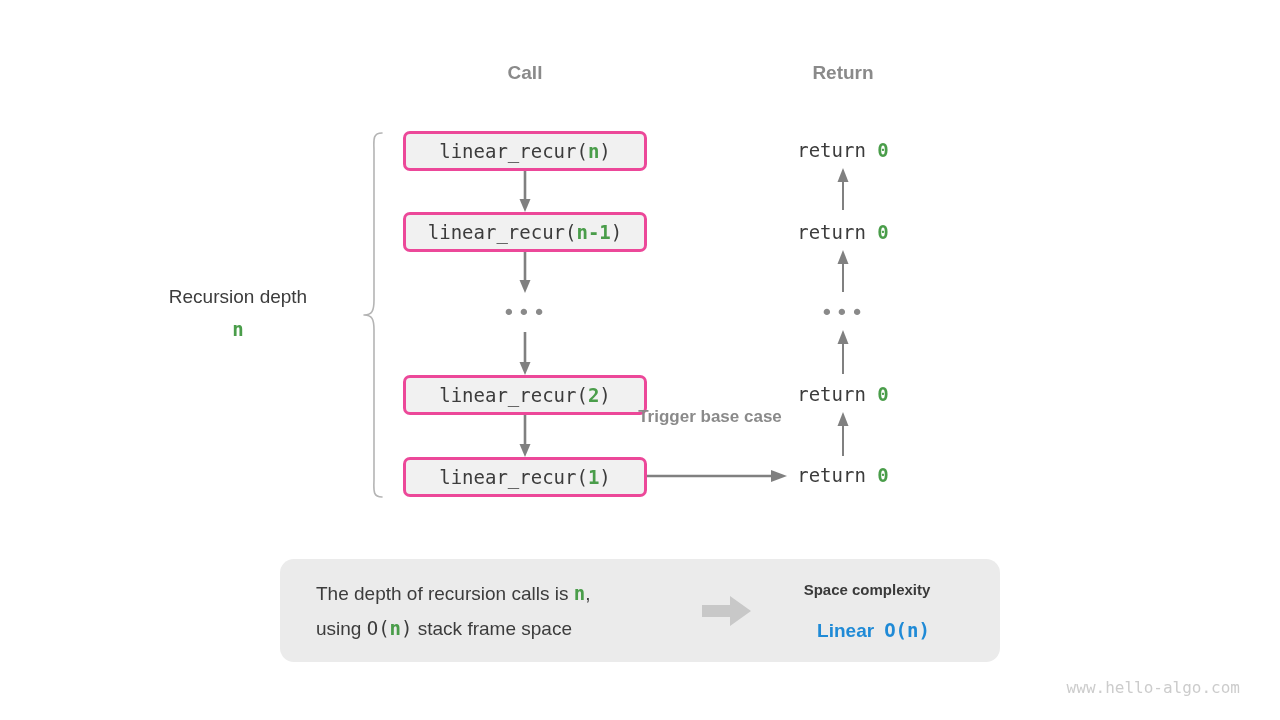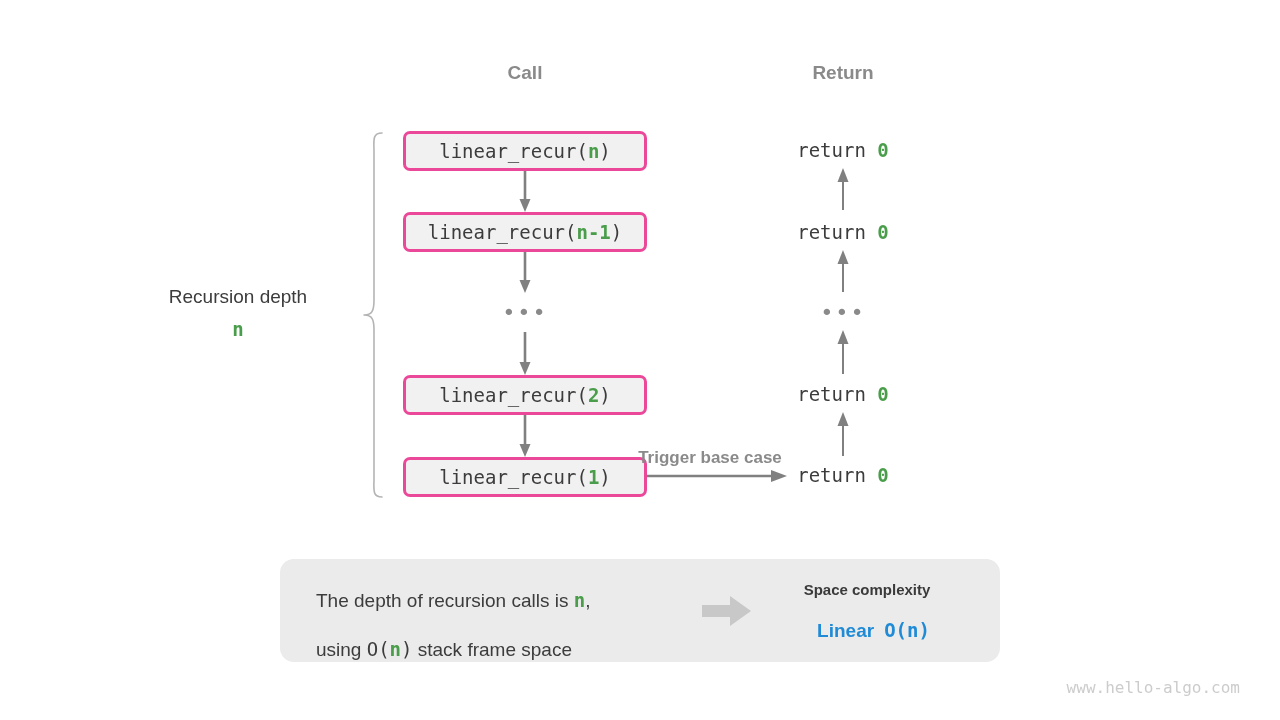--- a/index.html
+++ b/index.html
@@ -97,21 +97,21 @@
   
   .summary-panel {
     box-sizing: border-box;
     background: #ebebeb;
     border-radius: 14px;
   }
   .summary-text {
     font-family: "Liberation Sans", sans-serif;
     font-size: 19px;
     color: #3c3c3c;
-    line-height: 48px;
+    line-height: 34px;
     white-space: nowrap;
   }
   .summary-text .mono { font-family: "DejaVu Sans Mono", monospace; }
   .summary-text .grn {
     font-family: "DejaVu Sans Mono", monospace;
     font-weight: bold;
     color: #4a9d4a;
   }
   .summary-title {
     font-family: "Liberation Sans", sans-serif;
@@ -266,21 +266,21 @@
 
 <div class="abs ellipsis" style="left:743px; top:300px; width:200px;">•••</div>
 
 <div class="abs" style="left:647px; top:466px; width:140px; height:20px;">
   <svg width="140" height="20" viewBox="0 0 140 20">
     <line x1="0" y1="10" x2="126" y2="10" stroke="#808080" stroke-width="2.6"></line>
     <path d="M 140 10 L 124 4 L 124 16 Z" fill="#808080"></path>
   </svg>
 </div>
 
-<div class="abs trigger-label" style="left:610px; top:448px; width:200px;">Trigger base case</div>
+<div class="abs trigger-label" style="left:610px; top:407px; width:200px;">Trigger base case</div>
 
 <div class="abs summary-panel" style="left:280px; top:559px; width:720px; height:103px;"></div>
 
 <div class="abs summary-text" style="left:316px; top:576px; width:380px;">
   <div>
     <span>The depth of recursion calls is </span><span class="grn">n</span><span>,</span>
   </div>
   <div>
     <span>using </span><span class="mono">O(</span><span class="grn">n</span><span class="mono">)</span><span> stack frame space</span>
   </div>

